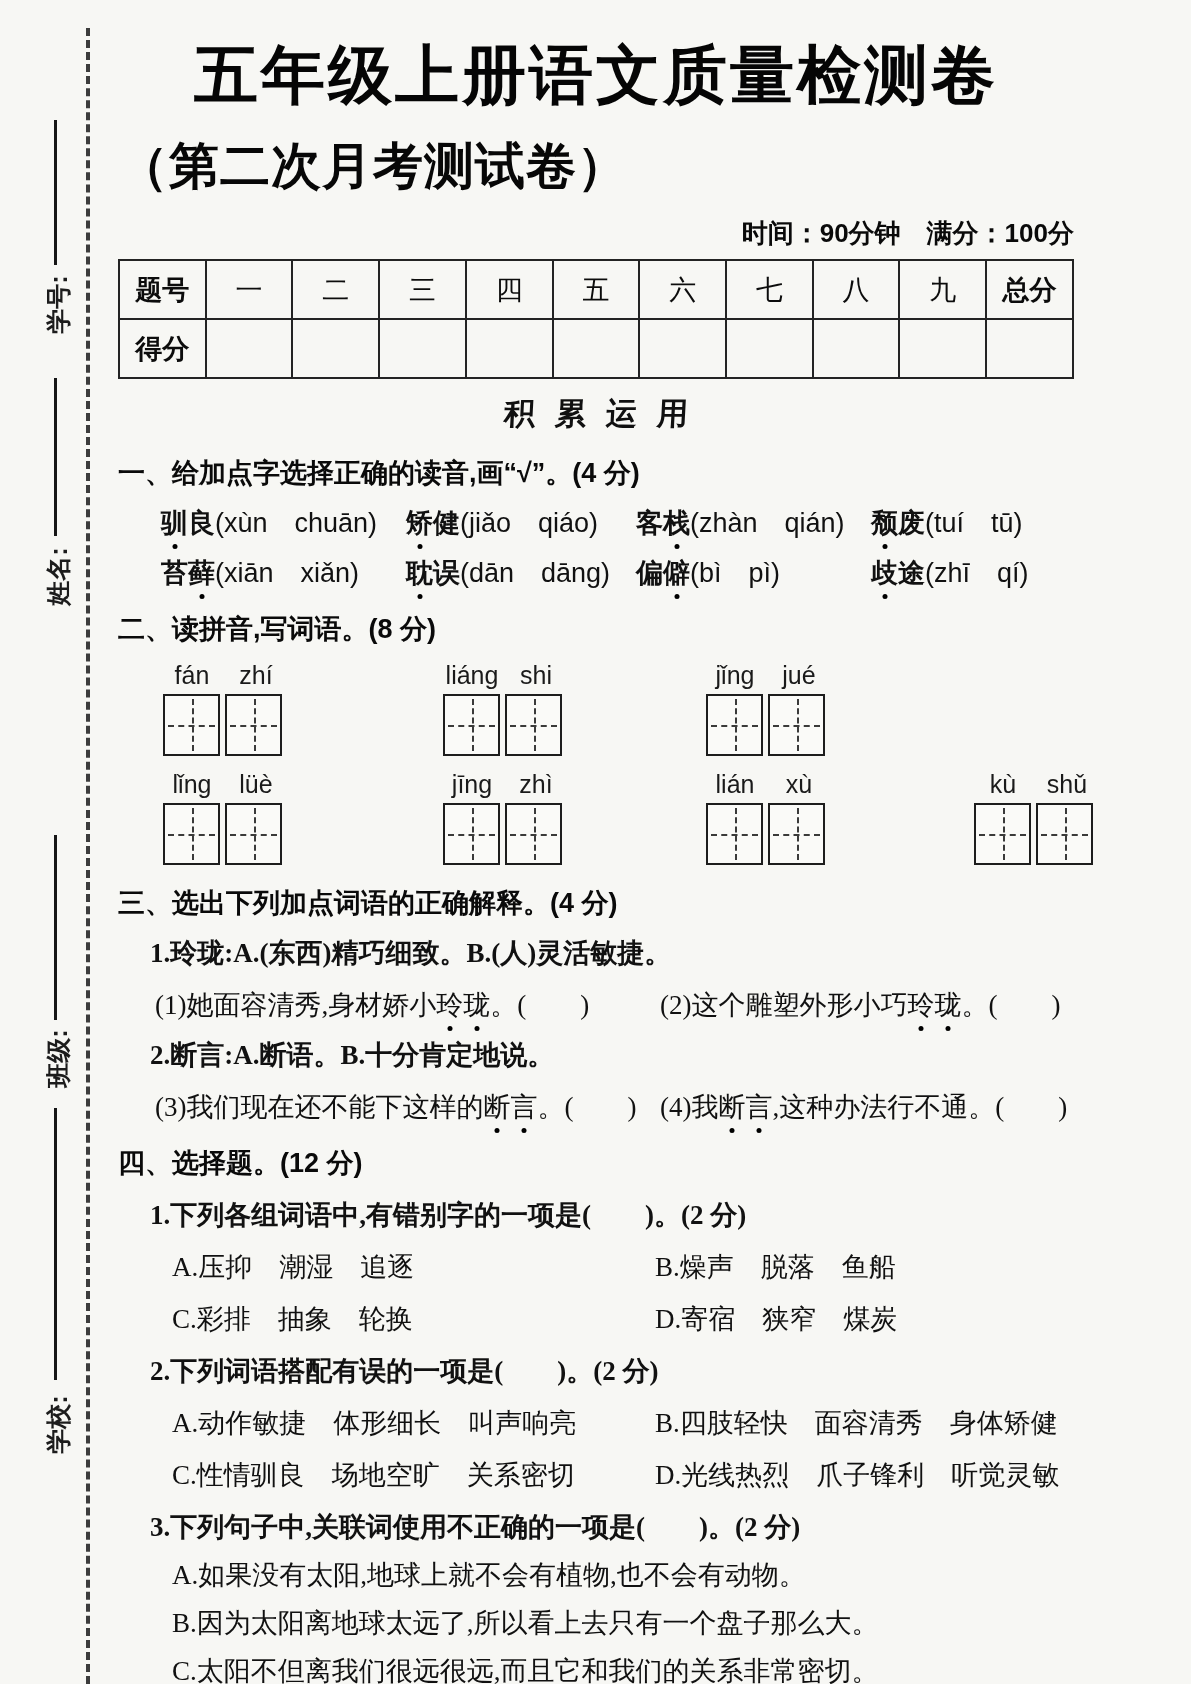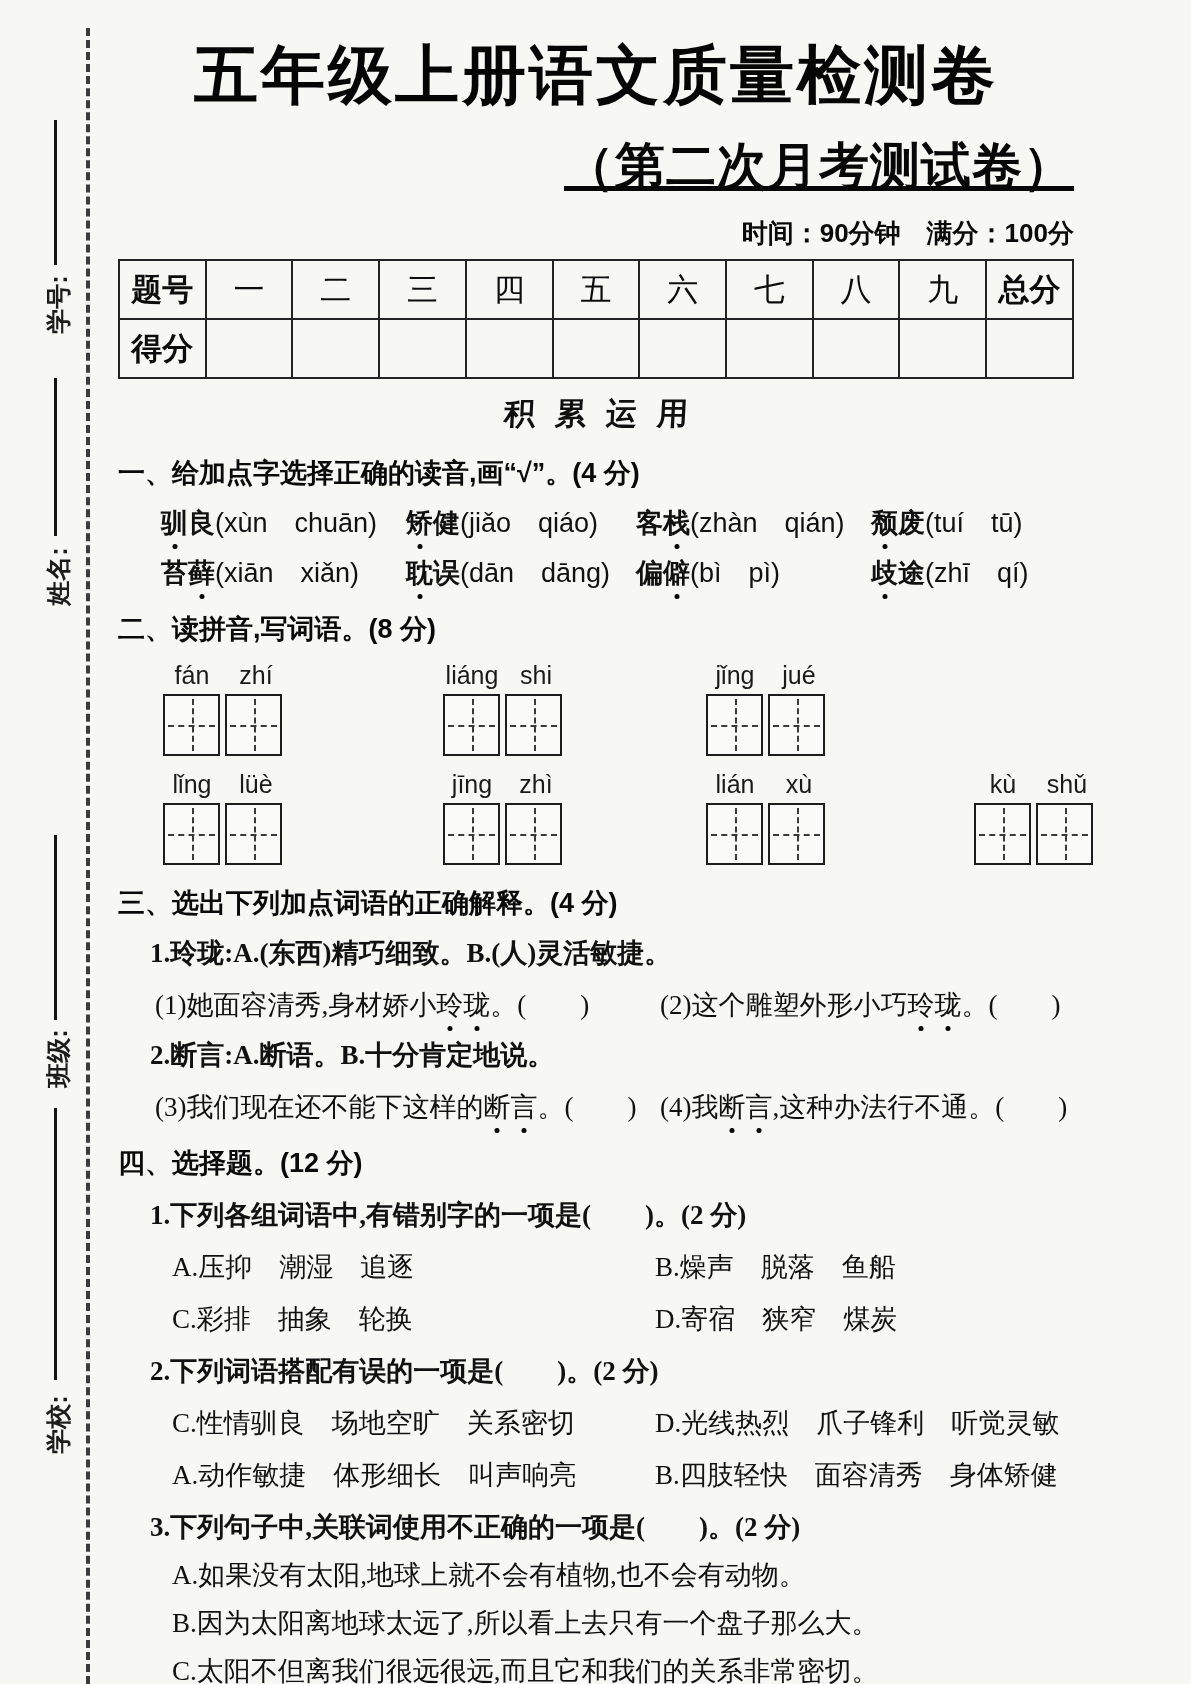--- a/index.html
+++ b/index.html
@@ -18,29 +18,29 @@
   .m-label { position:absolute; left:14px; width:88px; text-align:center;
     transform:rotate(-90deg); white-space:nowrap;
     font-family:"Liberation Sans", sans-serif;
     font-size:25px; font-weight:600; color:#1c1c1c; }
 
   
   .content { position:absolute; left:118px; top:0; width:956px; }
 
   .title { margin-top:32px; text-align:center; font-size:64px; font-weight:900;
     font-family:"Liberation Sans", sans-serif; letter-spacing:3px; color:#050505; }
-  .subtitle { margin-top:14px; text-align:right; font-size:50px; font-weight:800;
-    font-family:"Liberation Sans", sans-serif; letter-spacing:1px; color:#070707;text-decoration:underline; }
+  .subtitle { margin-top:14px; text-align:left; font-size:50px; font-weight:800;
+    font-family:"Liberation Sans", sans-serif; letter-spacing:1px; color:#070707; }
   .meta { margin-top:16px; text-align:right; font-size:26px; font-weight:700;
     font-family:"Liberation Sans", sans-serif; color:#0a0a0a; }
 
   table.score { margin-top:8px; width:100%; border-collapse:collapse;
     table-layout:fixed; }
   table.score td { border:2.5px solid #232323; height:55px; text-align:center;
-    font-size:31px; color:#0c0c0c; background:transparent; }
+    font-size:27px; color:#0c0c0c; background:transparent; }
   table.score td.hdr { font-weight:700; font-family:"Liberation Sans", sans-serif; }
 
   .section-title { margin-top:14px; text-align:center; font-size:31px;
     font-weight:800; letter-spacing:20px; text-indent:20px; color:#101010;
     font-family:"Liberation Serif", serif; transform:skewX(-3deg); }
 
   .q-title { margin-top:20px; font-size:27px; font-weight:700; color:#0a0a0a;
     font-family:"Liberation Sans", sans-serif; }
 
   
@@ -254,26 +254,26 @@
         <div class="opt-grid">
           <span class="opt">A.压抑　潮湿　追逐</span>
           <span class="opt">B.燥声　脱落　鱼船</span>
         </div>
         <div class="opt-grid">
           <span class="opt">C.彩排　抽象　轮换</span>
           <span class="opt">D.寄宿　狭窄　煤炭</span>
         </div>
         <div class="q4-stem">2.下列词语搭配有误的一项是(　　)。(2 分)</div>
         <div class="opt-grid">
+          <span class="opt">A.动作敏捷　体形细长　叫声响亮</span>
+          <span class="opt">B.四肢轻快　面容清秀　身体矫健</span>
+        </div>
+        <div class="opt-grid">
           <span class="opt">C.性情驯良　场地空旷　关系密切</span>
           <span class="opt">D.光线热烈　爪子锋利　听觉灵敏</span>
-        </div>
-        <div class="opt-grid">
-          <span class="opt">A.动作敏捷　体形细长　叫声响亮</span>
-          <span class="opt">B.四肢轻快　面容清秀　身体矫健</span>
         </div>
         <div class="q4-stem">3.下列句子中,关联词使用不正确的一项是(　　)。(2 分)</div>
         <div class="opt-line">A.如果没有太阳,地球上就不会有植物,也不会有动物。</div>
         <div class="opt-line">B.因为太阳离地球太远了,所以看上去只有一个盘子那么大。</div>
         <div class="opt-line">C.太阳不但离我们很远很远,而且它和我们的关系非常密切。</div>
       </div>
 
   </main>
 </div>
 

